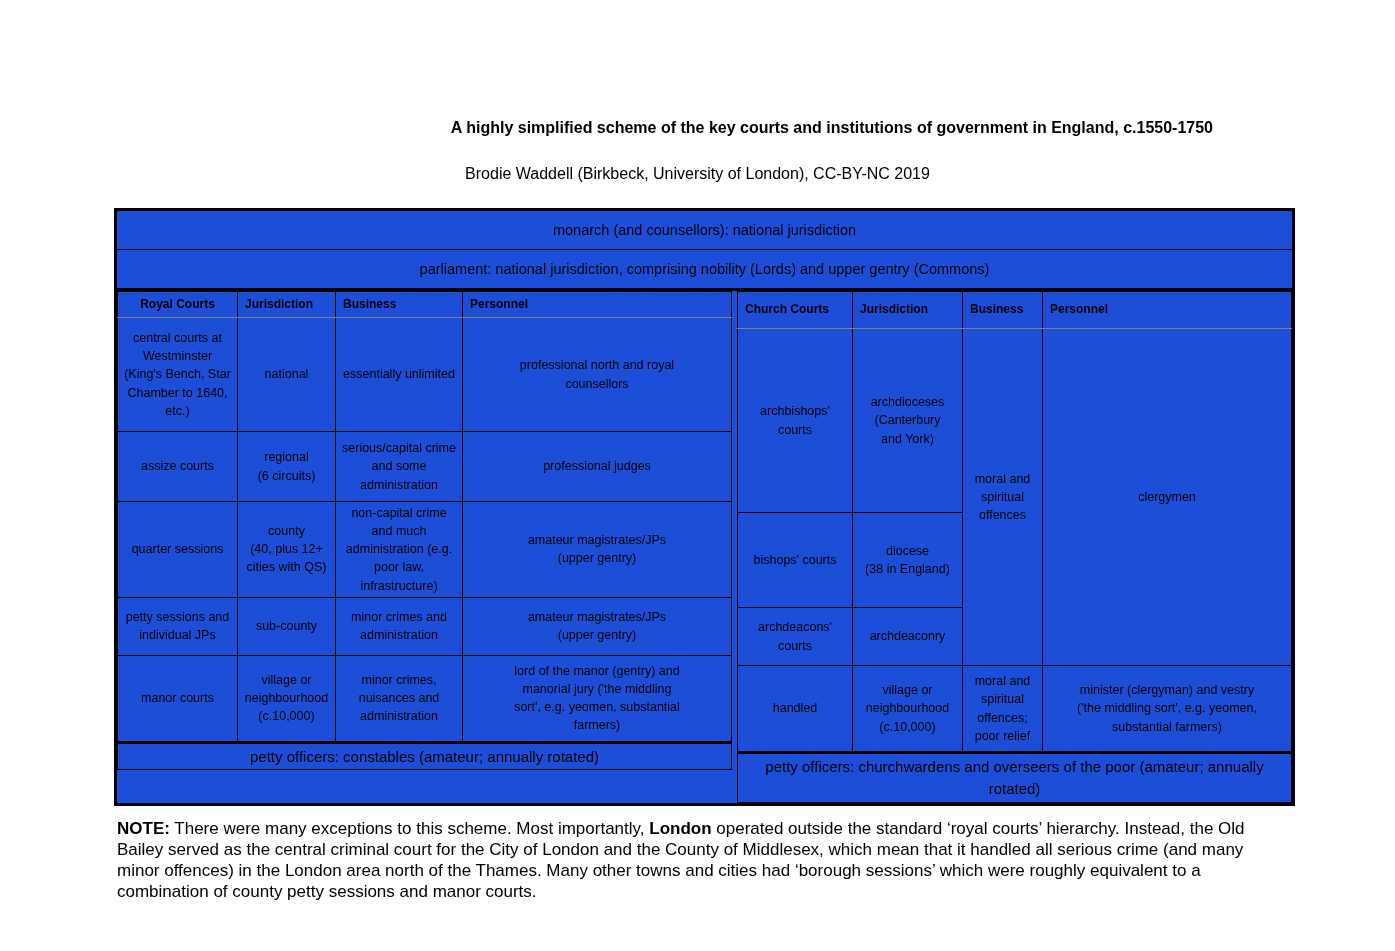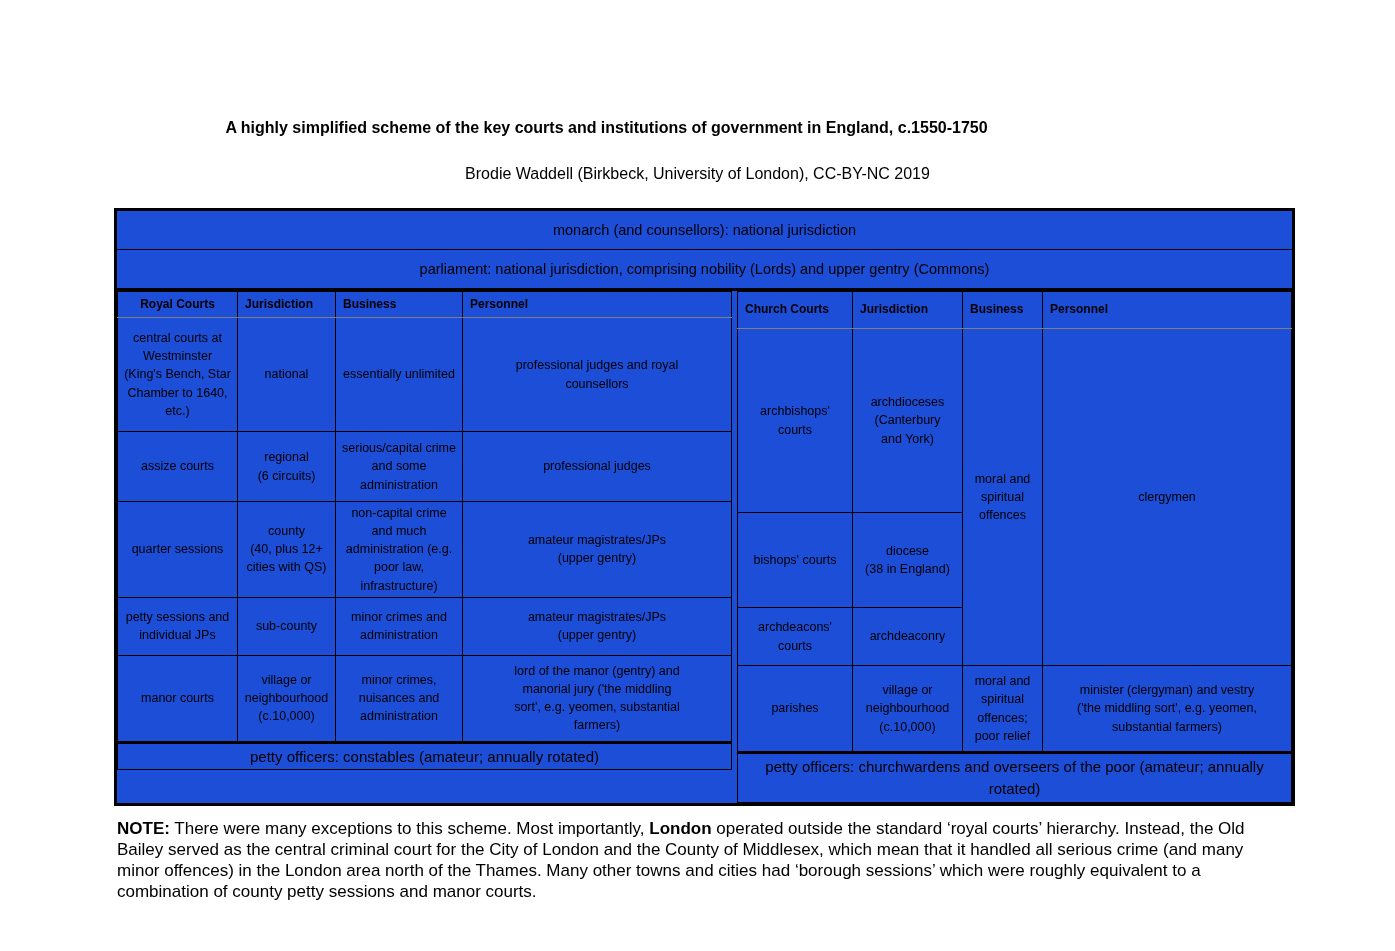--- a/index.html
+++ b/index.html
@@ -7,21 +7,21 @@
     width: 1395px; height: 951px;
     background: #ffffff;
     font-family: "Liberation Sans", sans-serif;
     color: #000;
     overflow: hidden;
   }
   .page { position: relative; width: 1395px; height: 951px; }
 
   .doc-title {
     position: absolute; top: 119px; left: 0; width: 1213px;
-    text-align: center; font-size: 16px; font-weight: bold;
+    text-align: right; font-size: 16px; font-weight: bold;
   }
   .doc-subtitle {
     position: absolute; top: 165px; left: 0; width: 1395px;
     text-align: center; font-size: 16px; font-weight: normal;
   }
 
   .scheme {
     position: absolute; top: 208px; left: 114px;
     display: inline-block;
     border: 3px solid #000;
@@ -97,21 +97,21 @@
             <td>Personnel</td>
           </tr>
           <tr style="height:114px">
             <td>central courts at
 Westminster
 (King's Bench, Star
 Chamber to 1640,
 etc.)</td>
             <td>national</td>
             <td>essentially unlimited</td>
-            <td>professional judges and royal
+            <td>professional north and royal
 counsellors</td>
           </tr>
           <tr style="height:70px">
             <td>assize courts</td>
             <td>regional
 (6 circuits)</td>
             <td>serious/capital crime
 and some
 administration</td>
             <td>professional judges</td>
@@ -188,21 +188,21 @@
             <td>bishops' courts</td>
             <td>diocese
 (38 in England)</td>
           </tr>
           <tr style="height:58px">
             <td>archdeacons'
 courts</td>
             <td>archdeaconry</td>
           </tr>
           <tr style="height:87px">
-            <td>parishes</td>
+            <td>handled</td>
             <td>village or
 neighbourhood
 (c.10,000)</td>
             <td>moral and
 spiritual
 offences;
 poor relief</td>
             <td>minister (clergyman) and vestry
 ('the middling sort', e.g. yeomen,
 substantial farmers)</td>

